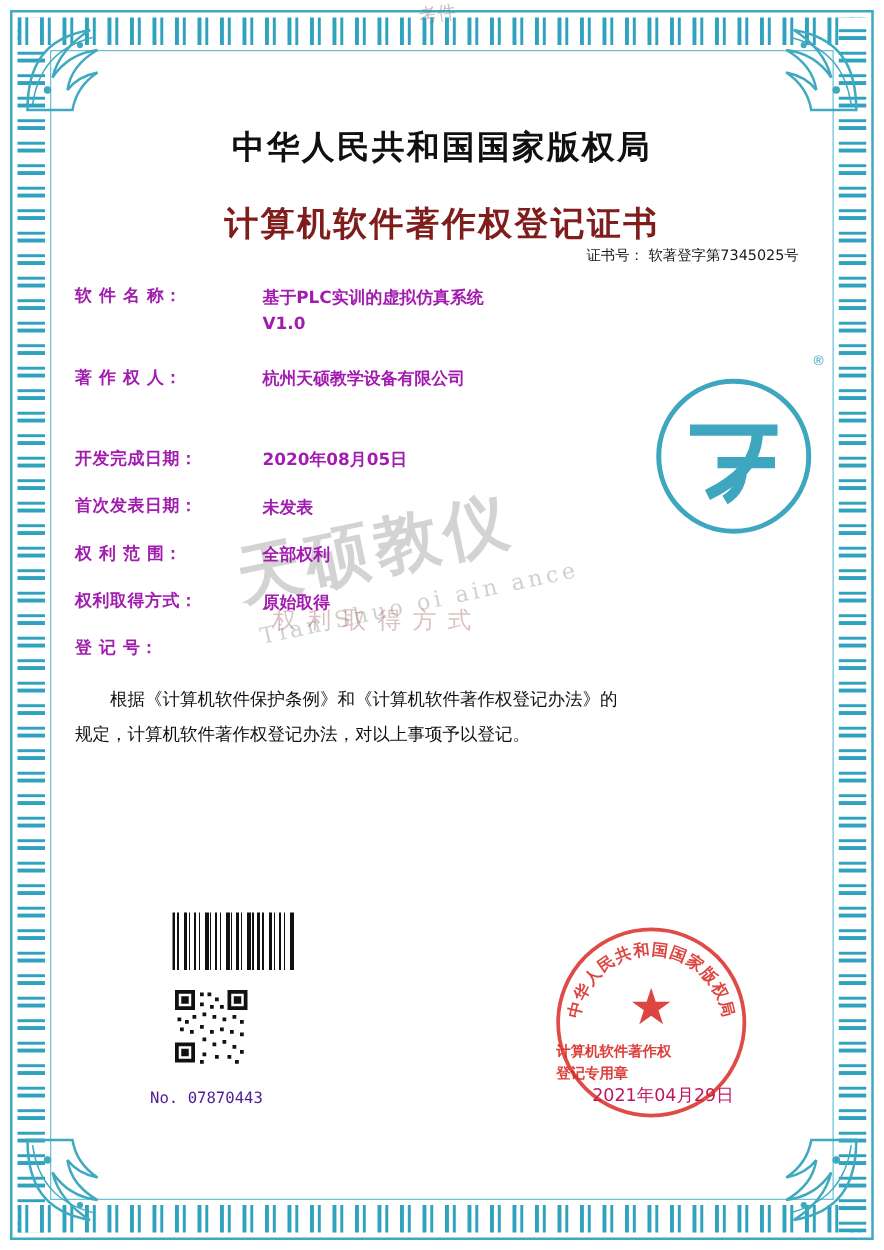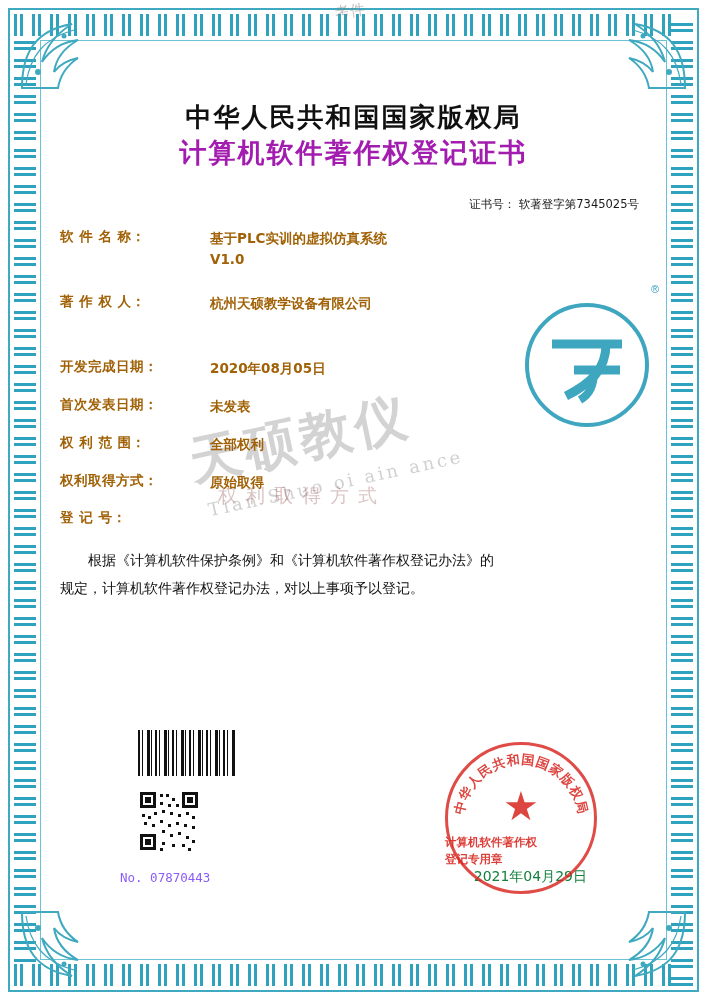--- a/index.html
+++ b/index.html
@@ -124,43 +124,43 @@
     font-size: 26px;
     font-weight: bold;
     color: #101010;
     letter-spacing: 2px;
   }
   .title-sub {
     text-align: center;
     font-family: "DejaVu Serif", "Liberation Serif", serif;
     font-size: 27px;
     font-weight: bold;
-    color: #a21caf;
+    color: #7f1d1d;
     letter-spacing: 2px;
+    margin-top: 26px;
   }
   .cert-no {
     text-align: right;
     font-size: 11.5px;
     color: #1a1a1a;
-    margin-top: 26px;
     padding-right: 8px;
     font-family: "DejaVu Sans", "Liberation Sans", sans-serif;
   }
 
   .fields {
     margin-top: 16px;
     position: relative;
     z-index: 3;
   }
   .field-row {
     display: flex;
     align-items: flex-start;
     margin-bottom: 17px;
     font-size: 13.5px;
-    color: #a16207;
+    color: #a21caf;
     font-family: "DejaVu Sans", "Liberation Sans", sans-serif;
   }
   .field-label {
     width: 150px;
     flex: 0 0 150px;
     font-weight: bold;
     letter-spacing: 0.5px;
     font-size: 13.5px;
   }
   .field-value {
@@ -266,29 +266,29 @@
     top: 790px;
     width: 62px;
     height: 62px;
   }
 
   .doc-no {
     position: absolute;
     left: 120px;
     top: 870px;
     font-size: 12.5px;
-    color: #8b5cf6;
+    color: #4c1d95;
     font-family: "DejaVu Sans Mono", "Liberation Mono", monospace;
   }
   .issue-date {
     position: absolute;
     right: 120px;
     top: 868px;
     font-size: 14px;
-    color: #15803d;
+    color: #be185d;
     font-family: "DejaVu Sans", "Liberation Sans", sans-serif;
   }
 
   
   .seal {
     position: absolute;
     right: 110px;
     top: 742px;
     width: 152px;
     height: 152px;

